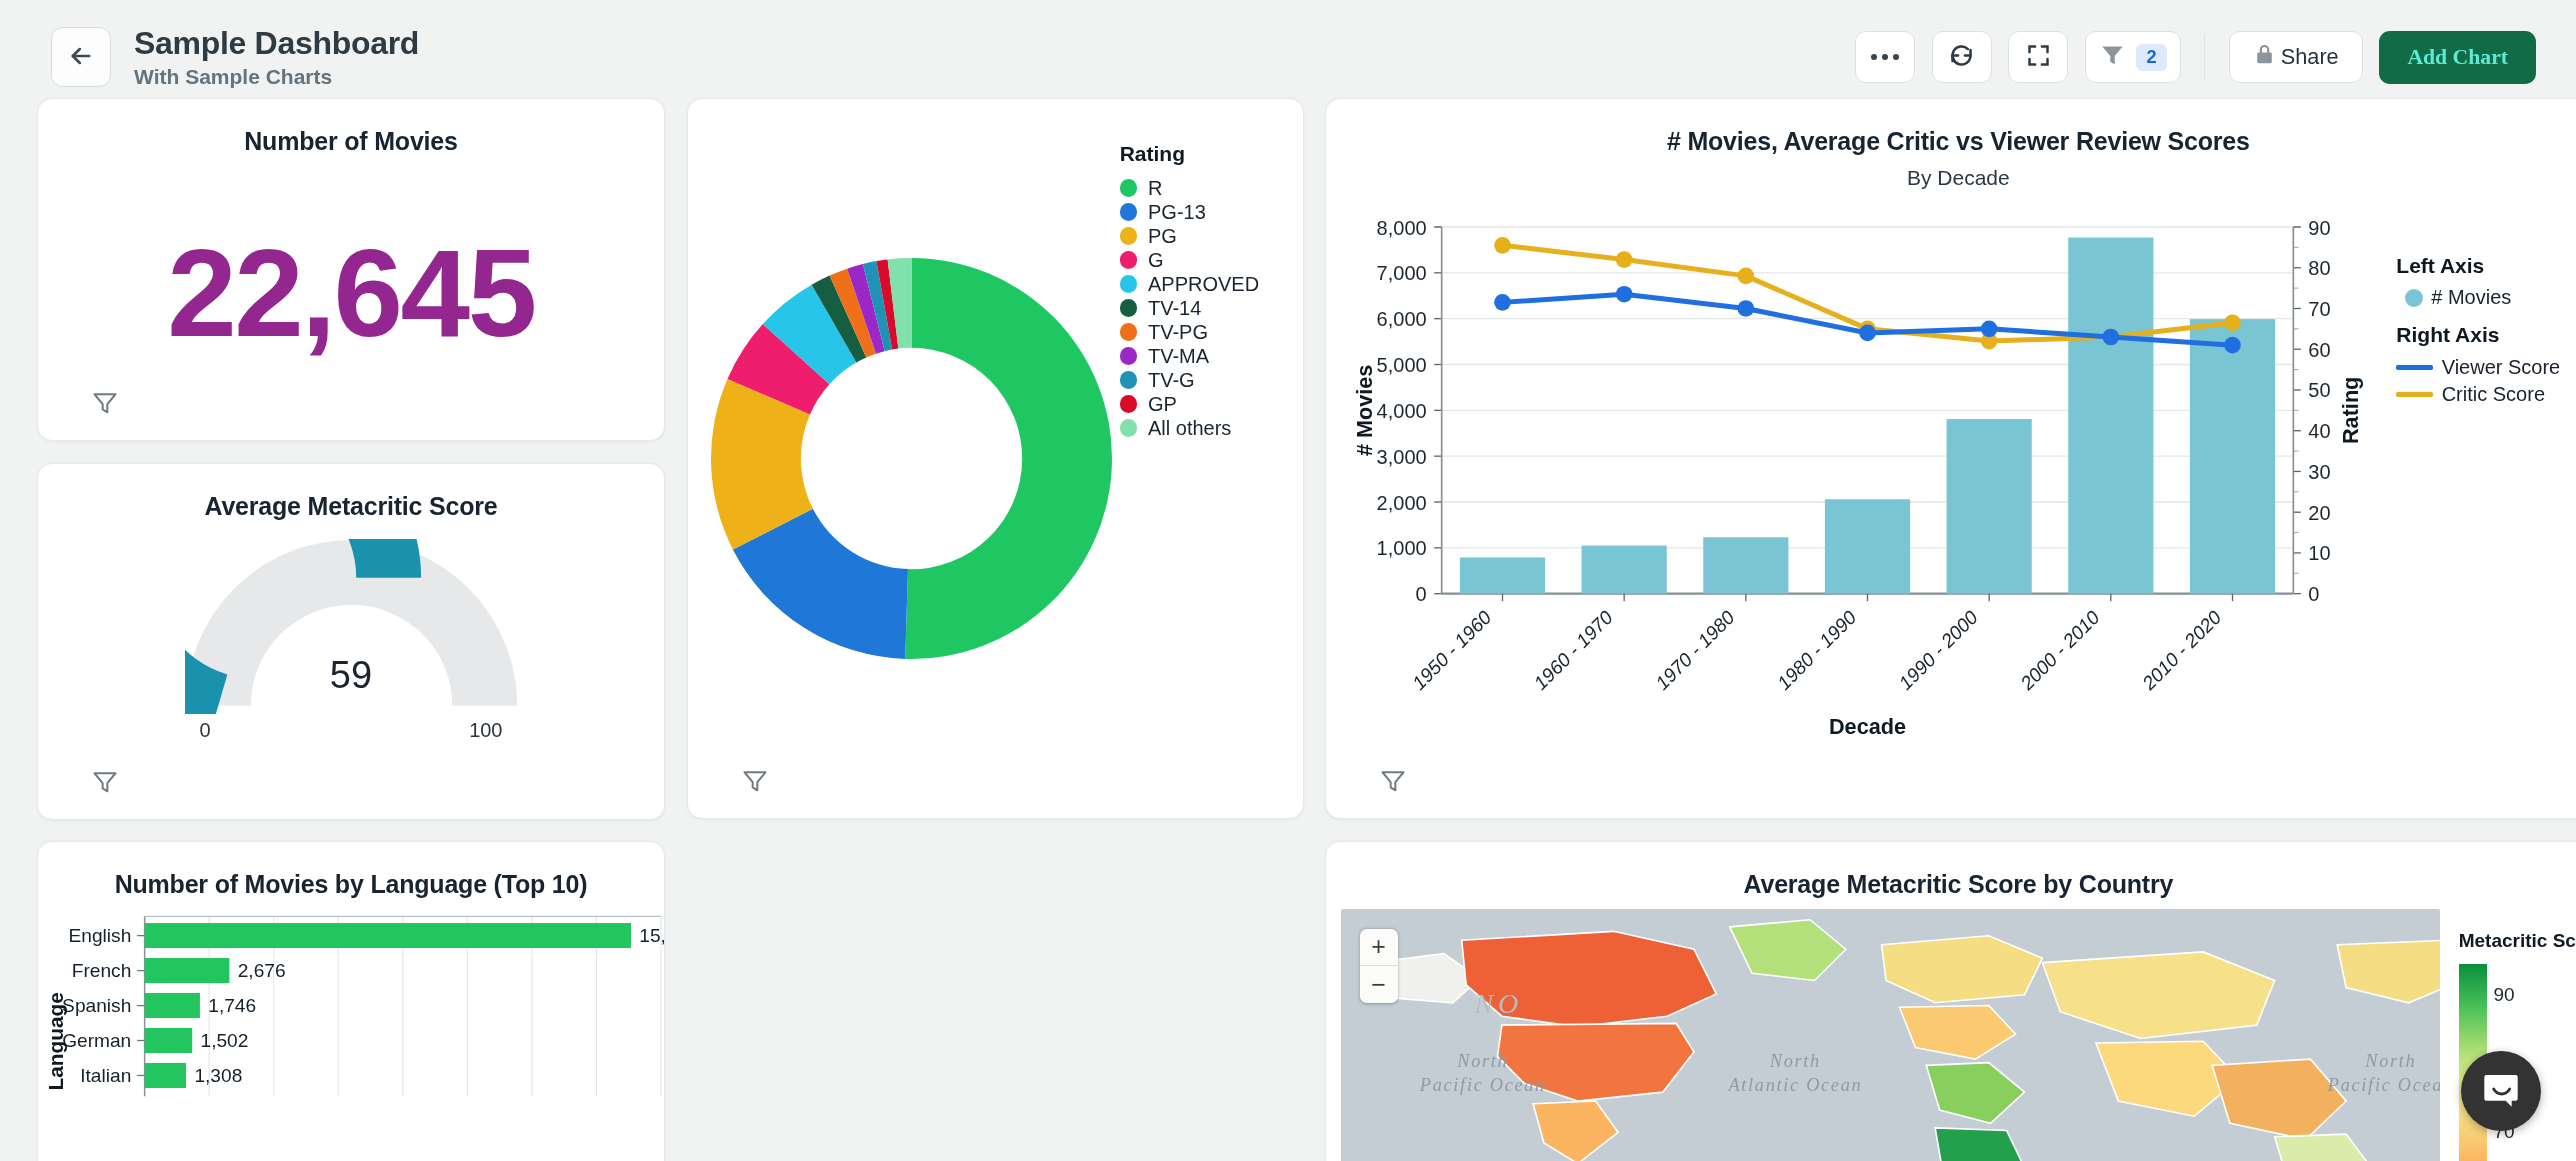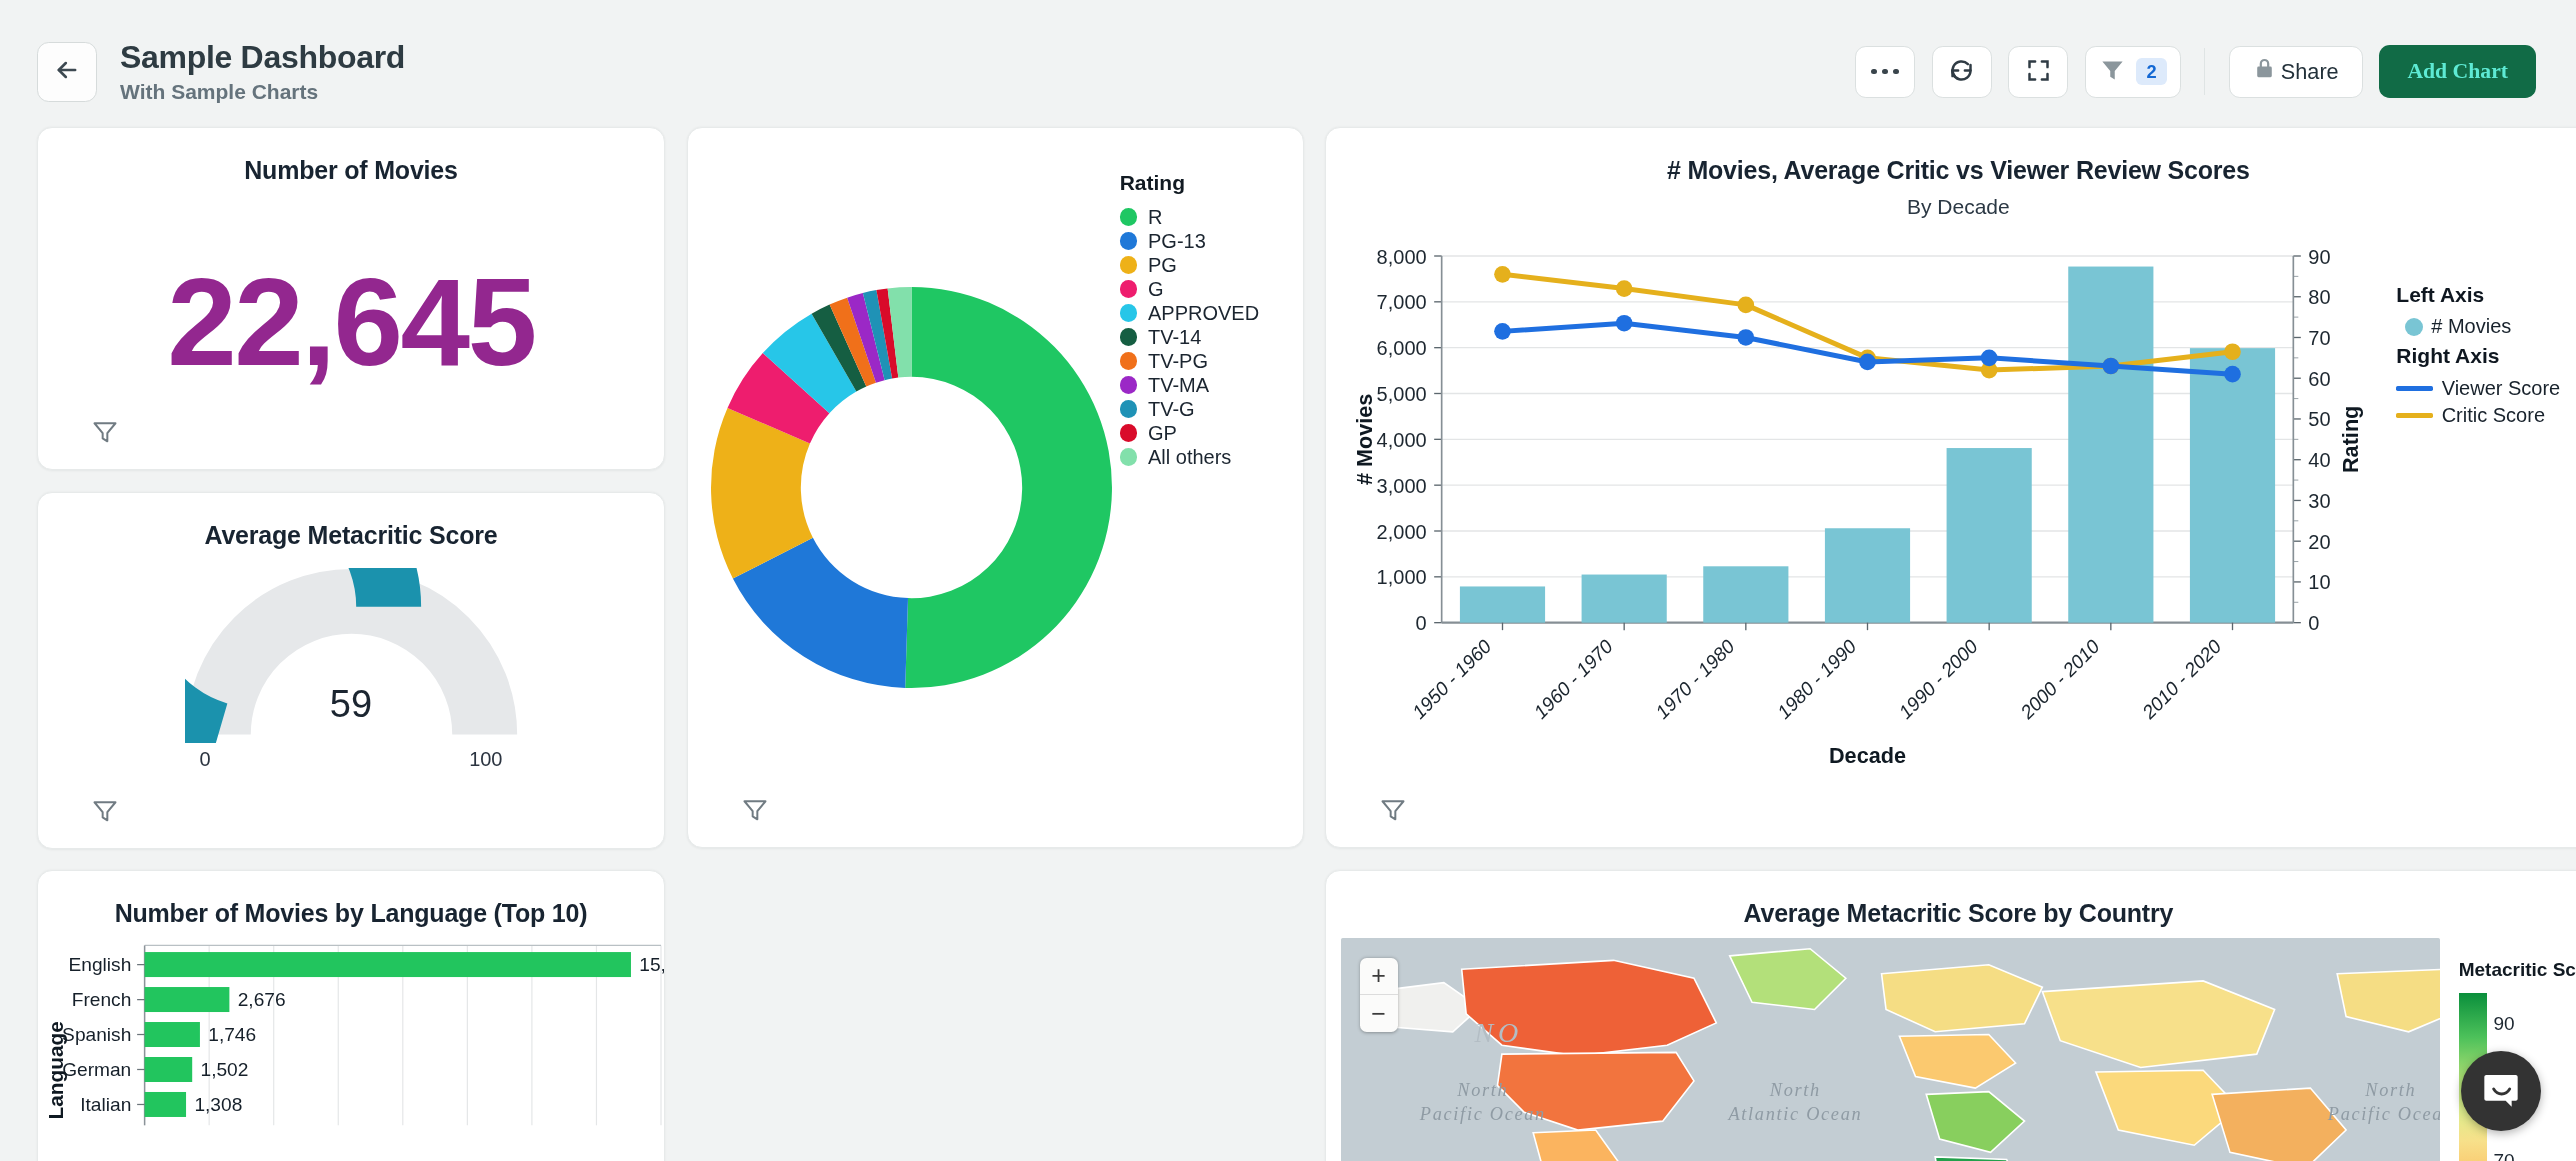--- a/index.html
+++ b/index.html
@@ -5,24 +5,25 @@
   * { box-sizing: border-box; margin: 0; padding: 0; }
   html, body {
     width: 2576px; height: 1161px;
     background: #f1f3f3;
     font-family: "Liberation Sans", sans-serif;
     overflow: hidden;
   }
 
   
   .header {
-    height: 127px;
+    height: 98px;
     display: flex; align-items: center;
     padding: 16px 40px 0 37px;
     position: relative;
+    margin-left: 14px;
   }
   .back-btn {
     width: 60px; height: 60px;
     border: 1.2px solid #d6dbdb; border-radius: 11.7px;
     background: #fdfdfd;
     display: flex; align-items: center; justify-content: center;
     cursor: pointer; flex: none;
   }
   .back-btn svg { width: 28px; height: 28px; }
   .title-block { margin-left: 23px; }
@@ -524,21 +525,21 @@
               <text x="0" y="0" font-size="26" fill="#0f1922" font-weight="bold" text-anchor="middle" transform="translate(1228 250) rotate(-90)">Rating</text>
               <text x="639" y="638" font-size="26" fill="#0f1922" font-weight="bold" text-anchor="middle">Decade</text>
             </svg>
         </div>
         <div class="combo-legend">
           <h4>Left Axis</h4>
           <div class="lr">
             <span class="lg-dot" style="background:#79c5d4"></span>
             <span class="txt"># Movies</span>
           </div>
-          <h4 style="margin-top:4px">Right Axis</h4>
+          <h4 style="margin-top:12px">Right Axis</h4>
           <div class="lr">
             <span class="lg-line" style="background:#1f6fe0"></span>
             <span class="txt">Viewer Score</span>
           </div>
           <div class="lr">
             <span class="lg-line" style="background:#e5b01c"></span>
             <span class="txt">Critic Score</span>
           </div>
         </div>
       </div>

